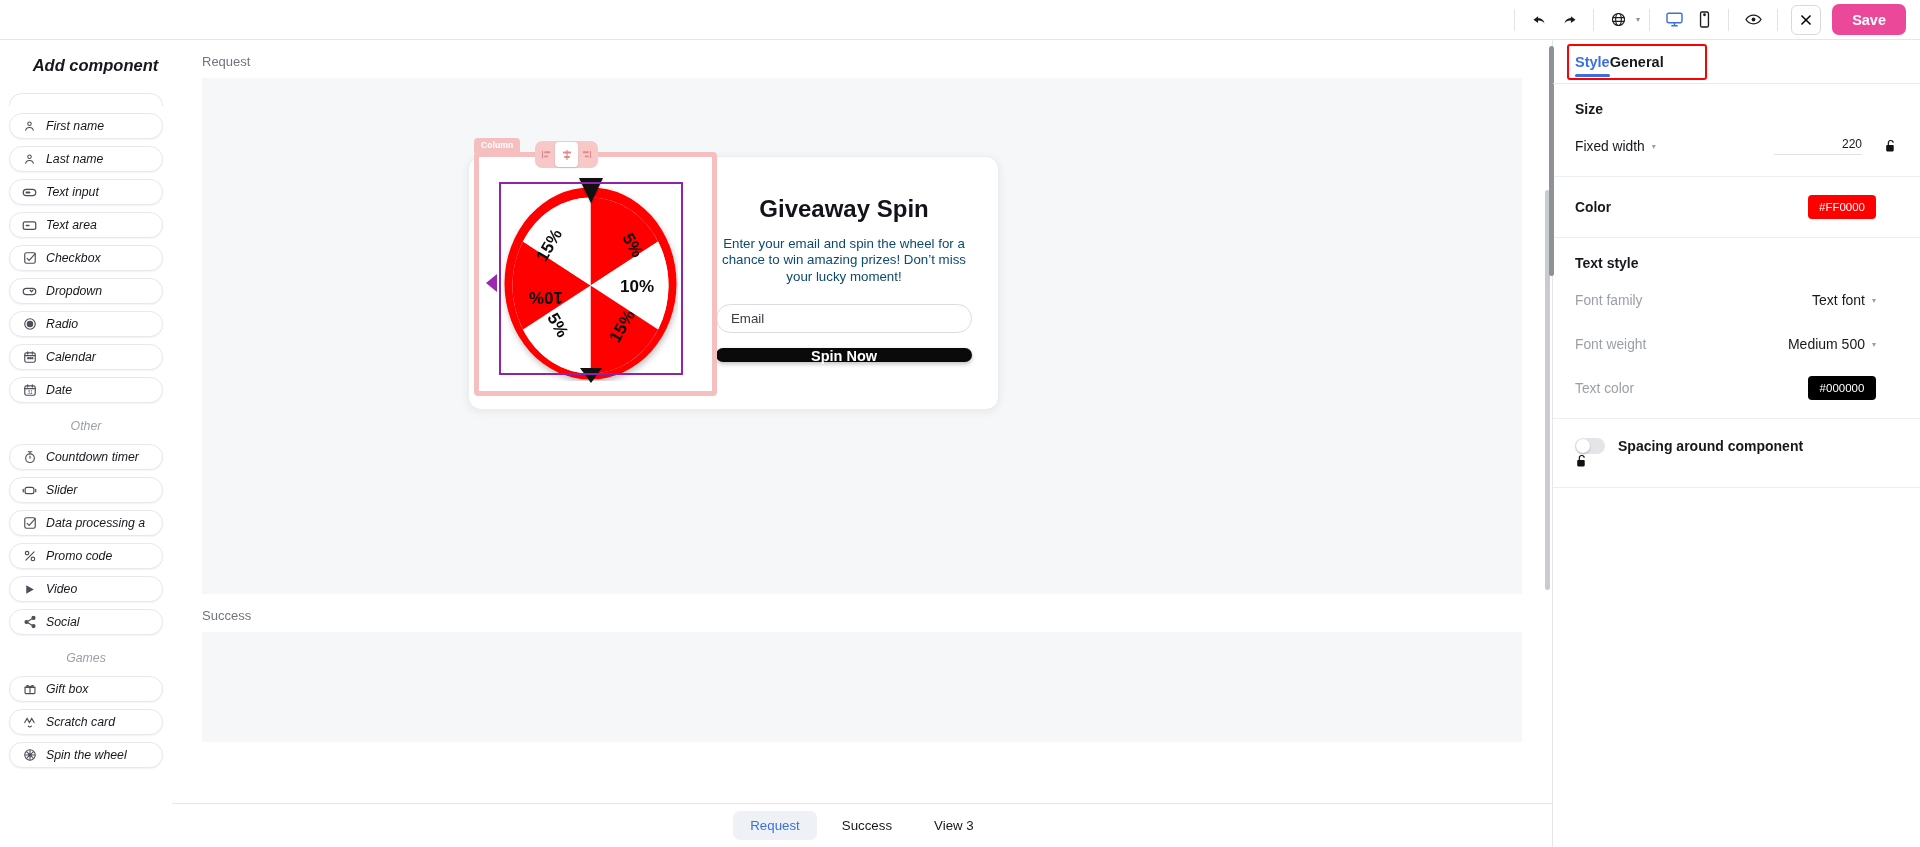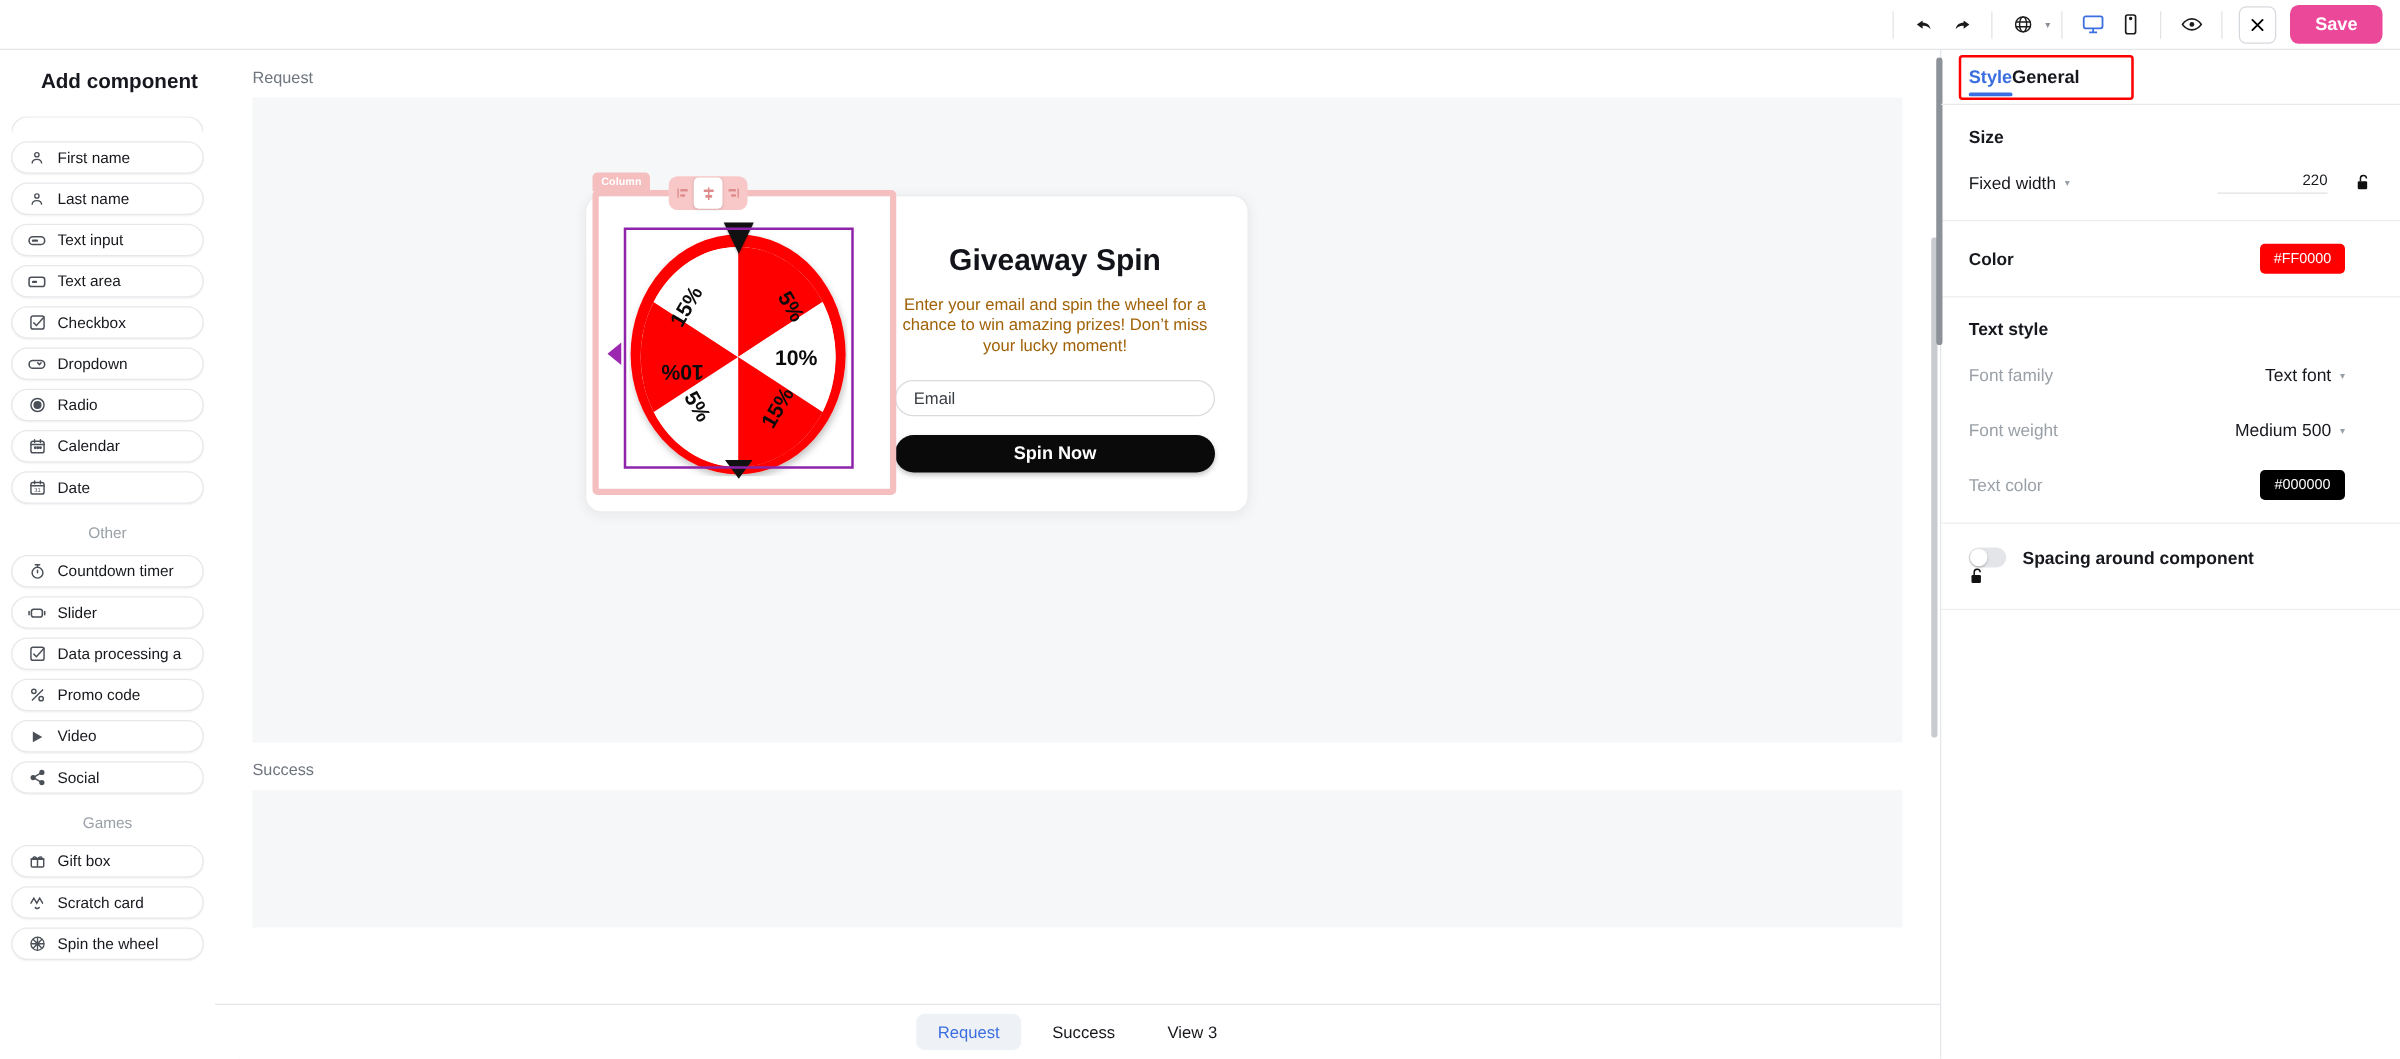--- a/index.html
+++ b/index.html
@@ -44,20 +44,21 @@
     font-family: "Liberation Sans", sans-serif;
   }
 
   
   .sidebar {
     position: absolute; top: 40px; left: 0;
     width: 192px; height: 807px;
     background: #ffffff;
     border-right: 1px solid #e4e6ea;
     overflow: hidden;
+    font-style: italic;
   }
   .sb-title {
     text-align: center;
     font-size: 16.5px; font-weight: 700; color: #16181d;
     padding: 16px 0 13px 0;
   }
   .sb-scroll {
     position: absolute; top: 53px; left: 0;
     width: 172px; height: 754px;
     padding: 0 9px;
@@ -236,40 +237,40 @@
   .content-col {
     flex: 1;
     padding: 24px 26px 0 4px;
     text-align: center;
   }
   .giv-title {
     font-size: 24px; font-weight: 700; color: #12141a;
     margin-top: 14px;
   }
   .giv-sub {
-    font-size: 13.3px; color: #a16207; line-height: 1.24;
+    font-size: 13.3px; color: #0c4a6e; line-height: 1.24;
     margin-top: 13px;
     padding: 0 6px;
   }
   .email-input {
     margin-top: 19px;
     width: 100%; height: 29px;
     border: 1px solid #d9dbdf;
     border-radius: 16px;
     padding: 0 14px;
     font-size: 13.3px;
     color: #3a3d44;
     font-family: "Liberation Sans", sans-serif;
     outline: none;
     background: #fff;
   }
   .email-input::placeholder { color: #3a3d44; }
   .spin-btn {
     margin-top: 15px;
-    width: 100%; height: 30px;
+    width: 100%; height: 14px;
     background: #0a0a0a; color: #fff;
     border: none; border-radius: 16px;
     font-size: 14.5px; font-weight: 700;
     cursor: pointer;
     font-family: "Liberation Sans", sans-serif;
     box-shadow: 0 2px 4px rgba(0,0,0,.25);
   }
 
   
   .bottom-bar {

